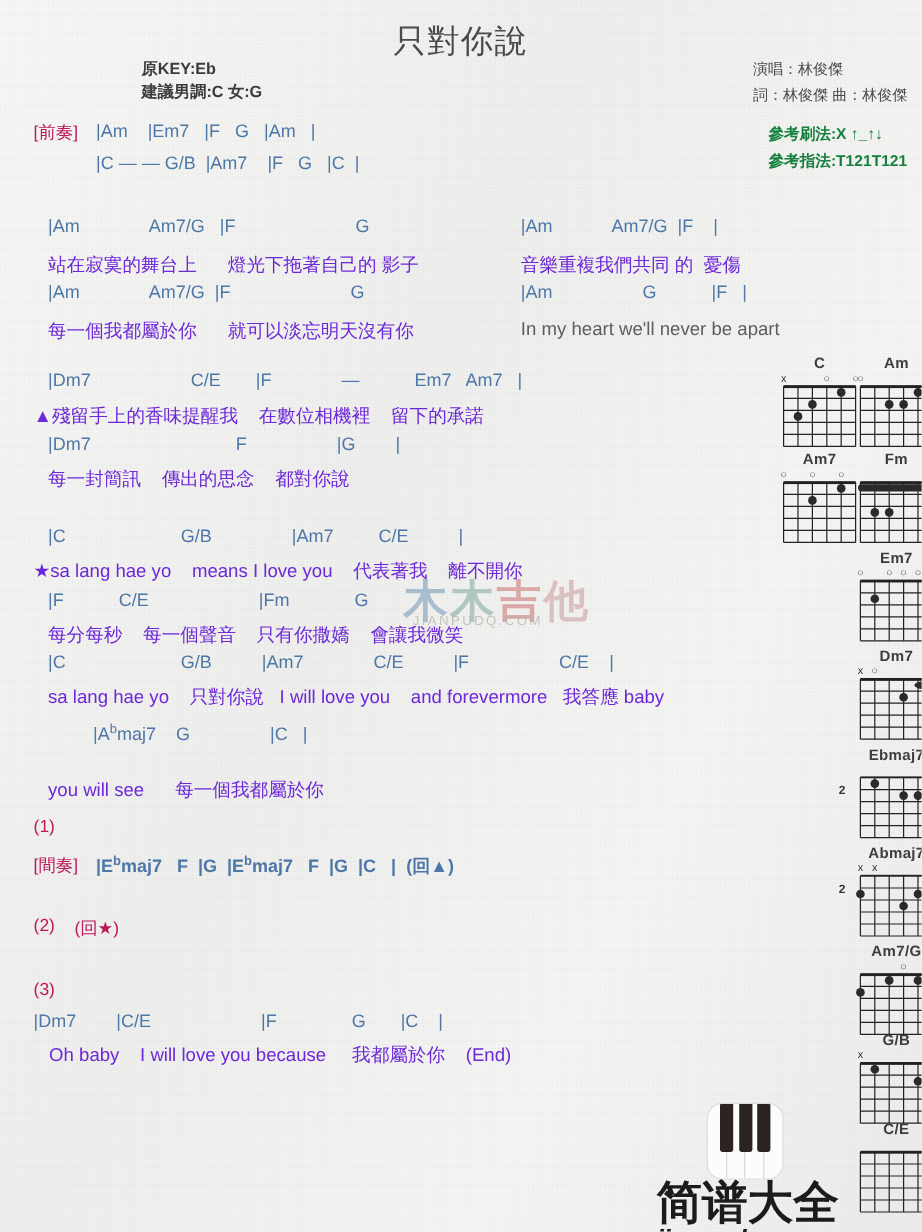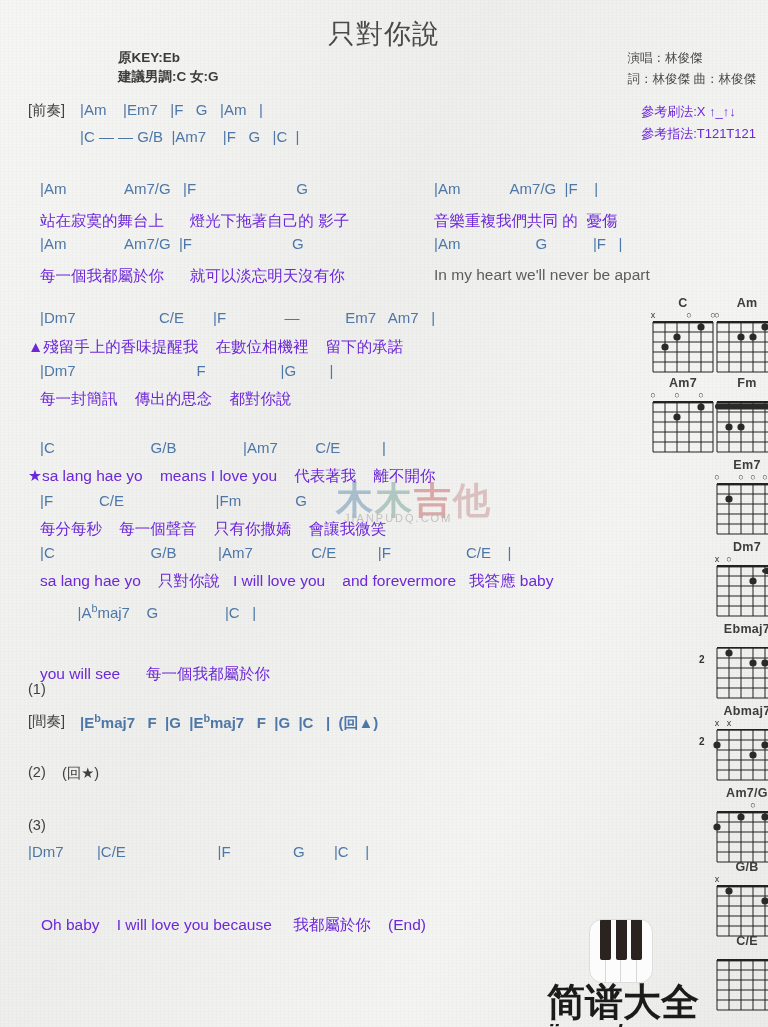--- a/index.html
+++ b/index.html
@@ -23,30 +23,30 @@
 
   
   .title{
     position:absolute;left:0;right:0;top:16px;
     text-align:center;font-size:27px;color:#4a4a4a;
     letter-spacing:1px;font-weight:400;
   }
   .key-block{position:absolute;left:118px;top:48px;font-size:13.5px;color:#3b3b3b;font-weight:bold;line-height:19px;}
   .credits{position:absolute;right:12px;top:48px;font-size:12.5px;color:#4a4a4a;line-height:21px;text-align:left;}
   .credits div{white-space:nowrap;}
-  .play-ref{position:absolute;right:12px;top:101px;font-size:13px;color:#6d28d9;font-weight:normal;line-height:22px;}
+  .play-ref{position:absolute;right:12px;top:101px;font-size:13px;color:#15803d;font-weight:bold;line-height:22px;}
   .play-ref div{white-space:nowrap;}
 
   
   .body-area{position:absolute;left:0;top:0;width:660px;height:100%;}
   .line{position:absolute;white-space:pre;}
   .chordline{color:#4d77a8;font-size:15px;font-weight:500;}
   .lyricline{color:#6d28d9;font-size:15.5px;}
   .lyric-en{color:#5d5d5d;}
-  .label{color:#404040;font-size:14.5px;}
+  .label{color:#be185d;font-size:14.5px;}
   .sup{font-size:0.72em;vertical-align:super;}
 
   
   .watermark{
     position:absolute;left:336px;top:476px;
     font-size:37px;font-weight:bold;letter-spacing:2px;
     opacity:0.55;pointer-events:none;
   }
   .wm1{color:#6f97b5;}
   .wm2{color:#7fa7a0;}
@@ -128,32 +128,32 @@
     <div class="line lyricline" style="left:40px;top:389px;">每一封簡訊    傳出的思念    都對你說</div>
 
     <div class="line chordline" style="left:40px;top:439px;">|C                       G/B                |Am7         C/E          |</div>
     <div class="line lyricline" style="left:28px;top:466px;">★sa lang hae yo    means I love you    代表著我    離不開你</div>
     <div class="line chordline" style="left:40px;top:492px;">|F           C/E                      |Fm             G</div>
     <div class="line lyricline" style="left:40px;top:519px;">每分每秒    每一個聲音    只有你撒嬌    會讓我微笑</div>
 
     <div class="line chordline" style="left:40px;top:544px;">|C                       G/B          |Am7              C/E          |F                  C/E    |</div>
     <div class="line lyricline" style="left:40px;top:571px;">sa lang hae yo    只對你說   I will love you    and forevermore   我答應 baby</div>
     <div class="line chordline" style="left:40px;top:602px;">         |A<span class="sup">b</span>maj7    G                |C   |</div>
-    <div class="line lyricline" style="left:40px;top:664px;">you will see      每一個我都屬於你</div>
+    <div class="line lyricline" style="left:40px;top:648px;">you will see      每一個我都屬於你</div>
 
     <div class="line label" style="left:28px;top:681px;">(1)</div>
     <div class="line label" style="left:28px;top:712px;">[間奏]</div>
     <div class="line chordline" style="left:80px;top:712px;font-weight:bold;">|E<span class="sup">b</span>maj7   F  |G  |E<span class="sup">b</span>maj7   F  |G  |C   |  (回▲)</div>
 
     <div class="line label" style="left:28px;top:764px;">(2)</div>
     <div class="line label" style="left:62px;top:764px;">(回★)</div>
 
     <div class="line label" style="left:28px;top:817px;">(3)</div>
     <div class="line chordline" style="left:28px;top:843px;">|Dm7        |C/E                      |F               G       |C    |</div>
-    <div class="line lyricline" style="left:28px;top:869px;margin-top:46px;">   Oh baby    I will love you because     我都屬於你    (End)</div>
+    <div class="line lyricline" style="left:28px;top:869px;">   Oh baby    I will love you because     我都屬於你    (End)</div>
 
   </div>
 
   <div class="watermark"><span class="wm1">木</span><span class="wm2">木</span><span class="wm3">吉</span><span class="wm4">他</span></div>
   <div class="watermark-sub">JIANPUDQ.COM</div>
 
   <div class="diagrams" id="diagrams">
       <div class="chordbox" style="left: 4px; top: 0px;">
         <div class="cname">C</div>
         <div class="marks">

